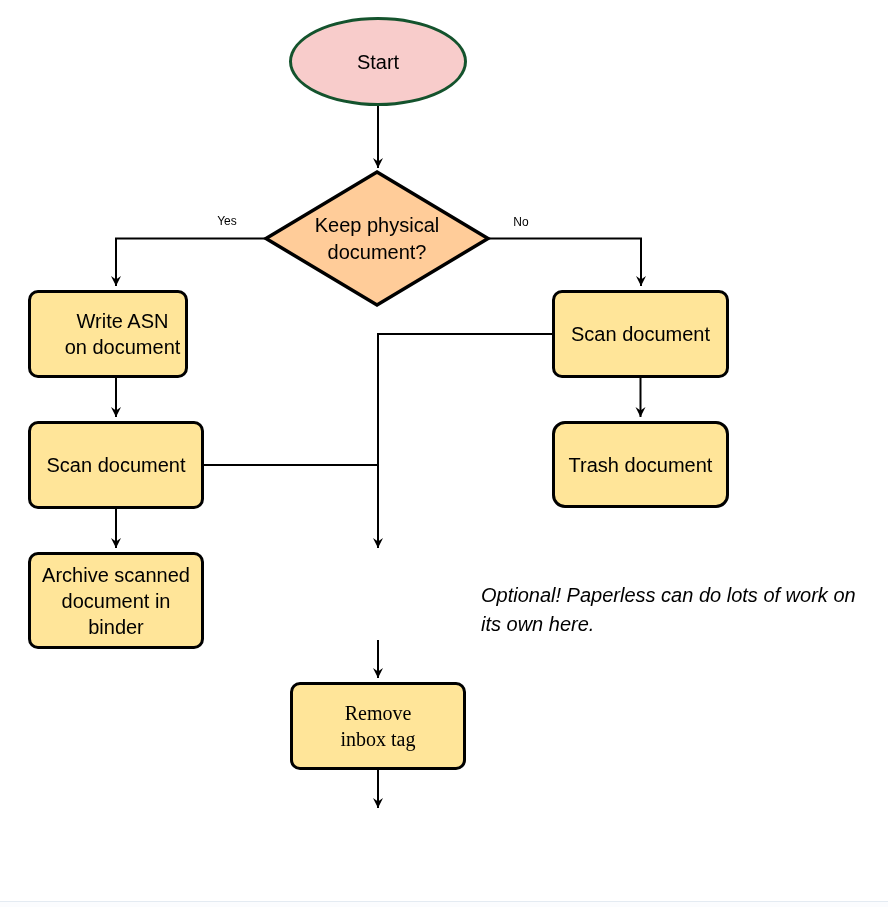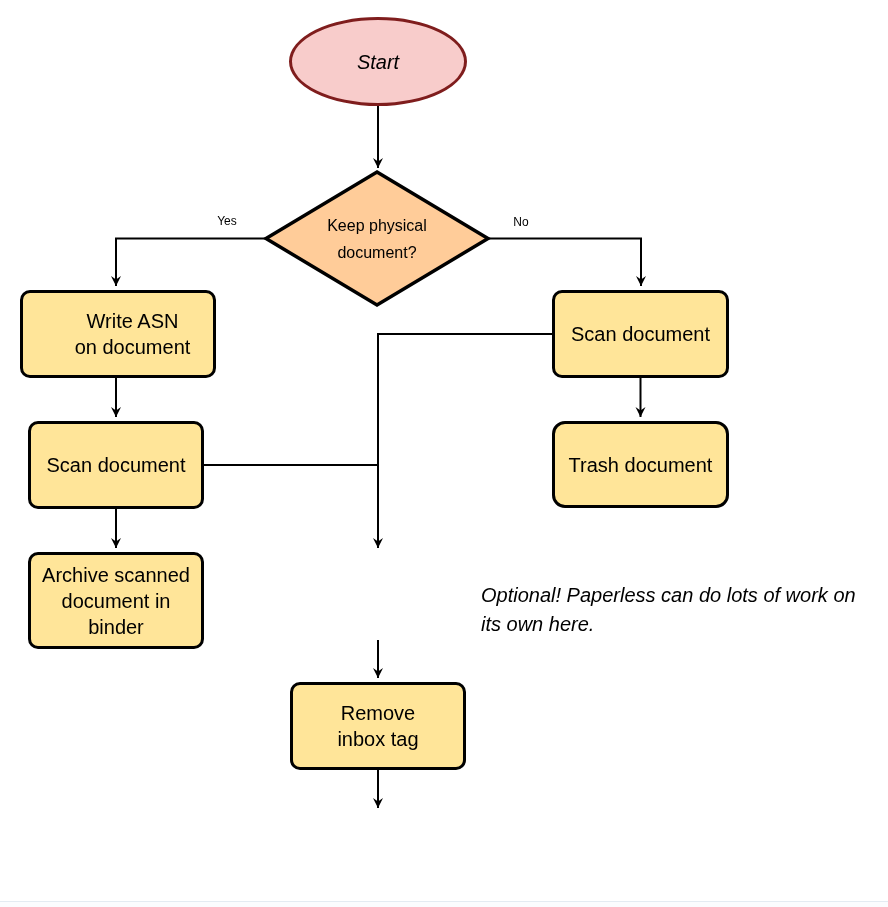--- a/index.html
+++ b/index.html
@@ -20,28 +20,27 @@
     font-size:20px;line-height:26px;
     white-space:pre-line;
   }
   .process{
     background:#FFE599;
     border:3px solid #000;
     border-radius:10px;
   }
   .terminator{
     background:#F8CCCB;
-    border:3px solid #7f1d1d;
+    border:3px solid #14532d;
     border-radius:50%;
-    font-style:italic;
   }
   .decision-label{
     position:absolute;z-index:2;
     display:flex;align-items:center;justify-content:center;
-    text-align:center;font-size:16px;line-height:27px;white-space:pre-line;
+    text-align:center;font-size:20px;line-height:27px;white-space:pre-line;
   }
   .edge-label{
     position:absolute;z-index:2;
     font-size:12px;line-height:22px;text-align:center;
   }
   .annotation{
     position:absolute;z-index:2;
     font-size:20px;line-height:29px;
     font-style:italic;white-space:pre-line;
   }
@@ -81,21 +80,21 @@
   <div class="node terminator" style="left:289px;top:17px;width:178px;height:89px;">
     <span>Start</span>
   </div>
 
   <div class="decision-label" style="left:277px;top:209px;width:200px;height:60px;">Keep physical
 document?</div>
 
   <div class="edge-label" style="left:203px;top:210px;width:48px;">Yes</div>
   <div class="edge-label" style="left:497px;top:211px;width:48px;text-align:center;">No</div>
 
-  <div class="node process" style="left:20px;top:290px;width:196px;height:88px;padding-left:29px;">
+  <div class="node process" style="left:28px;top:290px;width:160px;height:88px;padding-left:29px;">
     <span>Write ASN
 on document</span>
   </div>
 
   <div class="node process" style="left:28px;top:421px;width:176px;height:88px;">
     <span>Scan document</span>
   </div>
 
   <div class="node process" style="left:28px;top:552px;width:176px;height:97px;">
     <span>Archive scanned
@@ -108,20 +107,20 @@
   </div>
 
   <div class="node process" style="left:552px;top:421px;width:177px;height:87px;border-radius:13px;">
     <span>Trash document</span>
   </div>
 
 
   <div class="annotation" style="left:481px;top:581px;width:420px;">Optional! Paperless can do lots of work on
 its own here.</div>
 
-  <div class="node process" style="left:290px;top:682px;width:176px;height:88px;">
+  <div class="node process" style="left:290px;top:682px;width:176px;height:88px;font-family:Liberation Serif, serif;">
     <span>Remove
 inbox tag</span>
   </div>
 
 
   <div class="bottom-strip"></div>
 </div>
 
 </body></html>

